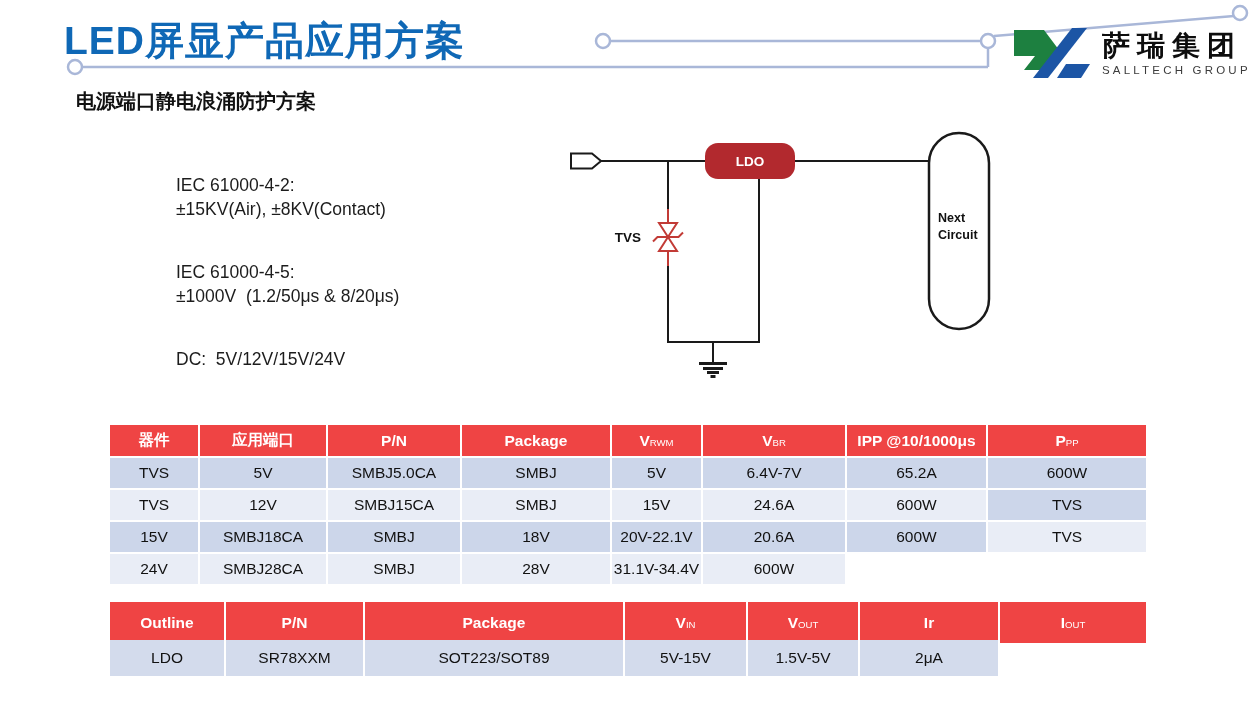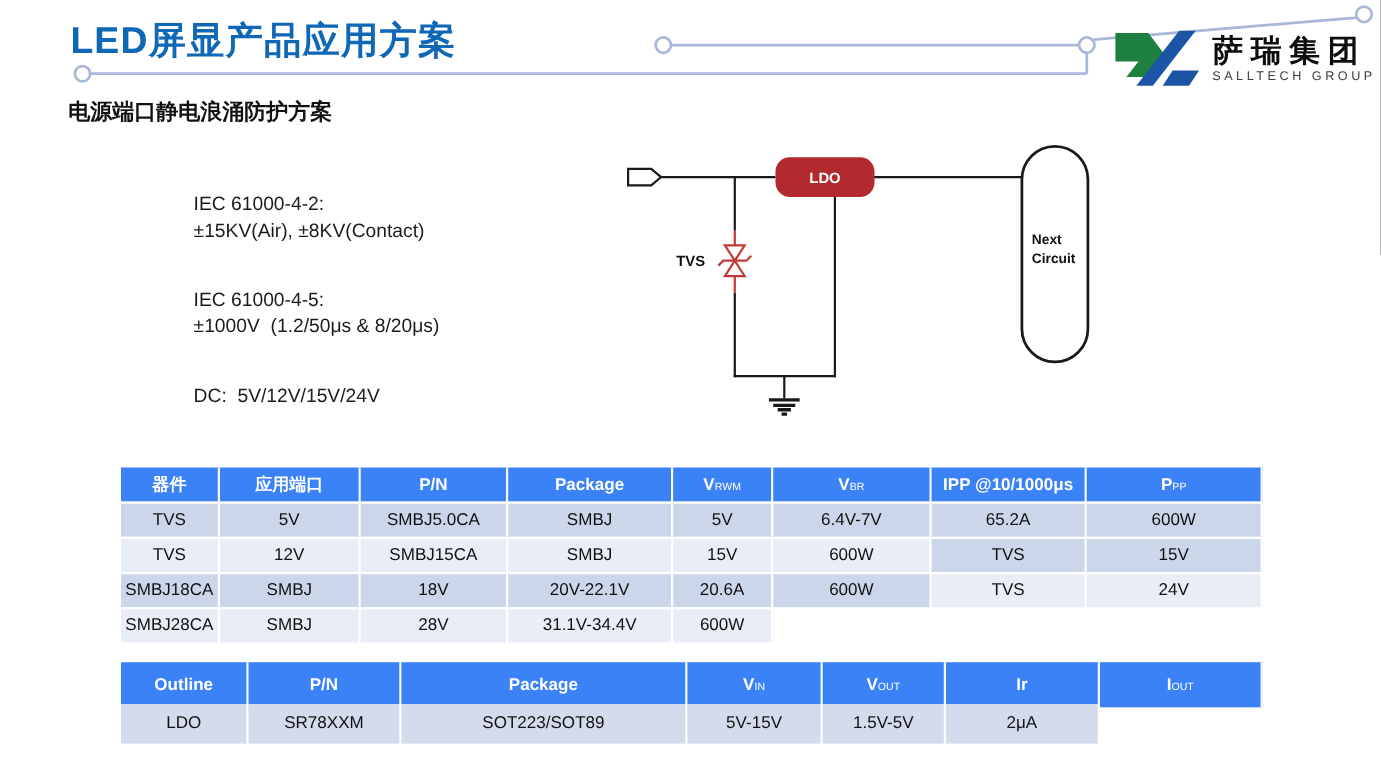--- a/index.html
+++ b/index.html
@@ -5,45 +5,45 @@
   * { box-sizing: border-box; margin: 0; padding: 0; }
   html,body { background:#888; }
   body { font-family: "Liberation Sans", "DejaVu Sans", sans-serif; }
   .slide {
     position: relative; width: 1255px; height: 705px;
     background: #ffffff; overflow: hidden; margin: 0 auto;
   }
   
   .title {
     position: absolute; left: 64px; top: 14px;
-    font-size: 34px; font-weight: bold; color: #0f68b6; letter-spacing: 1px;
+    font-size: 39px; font-weight: bold; color: #0f68b6; letter-spacing: 1px;
   }
   .subtitle {
-    position: absolute; left: 62px; top: 88px;
+    position: absolute; left: 76px; top: 88px;
     font-size: 20px; font-weight: bold; color: #111111;
   }
   .deco { position: absolute; left: 0; top: 0; }
   
   .logo { position: absolute; left: 1010px; top: 24px; display: flex; align-items: center; }
   .logo-text { margin-left: 10px; }
   .logo-cn { font-size: 28px; font-weight: bold; color: #0d0d0d; letter-spacing: 7px; line-height: 34px; white-space: nowrap; }
   .logo-en { font-size: 11.5px; color: #3c3c3c; letter-spacing: 3.2px; margin-top: 1px; white-space: nowrap; }
   
   .specs { position: absolute; left: 176px; top: 173px; color: #1c1c1c; }
   .specs p { font-size: 17.5px; line-height: 24px; white-space: pre; }
   .specs p.gap { margin-top: 39px; }
   
   .circuit { position: absolute; left: 550px; top: 120px; }
   .circuit text { font-family: "Liberation Sans", "DejaVu Sans", sans-serif; }
   
   .tbl { position: absolute; display: grid; }
   .tvs-grid  { grid-template-columns: 90px 128px 134px 150px 91px 144px 141px 160px; }
   .ldo-grid  { grid-template-columns: 116px 139px 260px 123px 112px 140px 148px; }
   .th {
-    background: #3b82f6; color: #ffffff; font-weight: bold; font-size: 15.5px;
+    background: #ef4444; color: #ffffff; font-weight: bold; font-size: 15.5px;
     display: flex; align-items: center; justify-content: center;
     border-right: 2px solid #ffffff; white-space: nowrap;
   }
   .tvs-grid .th { height: 31px; }
   .ldo-grid .th { height: 41px; }
   .th sub { font-size: 0.62em; font-weight: normal; transform: translateY(2px); }
   .td {
     font-size: 15.5px; color: #111111;
     display: flex; align-items: center; justify-content: center;
     border-right: 2px solid #ffffff; border-top: 2px solid #ffffff;
@@ -175,20 +175,21 @@
     <div class="td r0">5V</div>
     <div class="td r0">6.4V-7V</div>
     <div class="td r0">65.2A</div>
     <div class="td r0">600W</div>
 
     <div class="td r1">TVS</div>
     <div class="td r1">12V</div>
     <div class="td r1">SMBJ15CA</div>
     <div class="td r1">SMBJ</div>
     <div class="td r1">15V</div>
+    <div class="td r1">24.6A</div>
     <div class="td r1">600W</div>
 
     <div class="td r2">TVS</div>
     <div class="td r2">15V</div>
     <div class="td r2">SMBJ18CA</div>
     <div class="td r2">SMBJ</div>
     <div class="td r2">18V</div>
     <div class="td r2">20V-22.1V</div>
     <div class="td r2">20.6A</div>
     <div class="td r2">600W</div>

